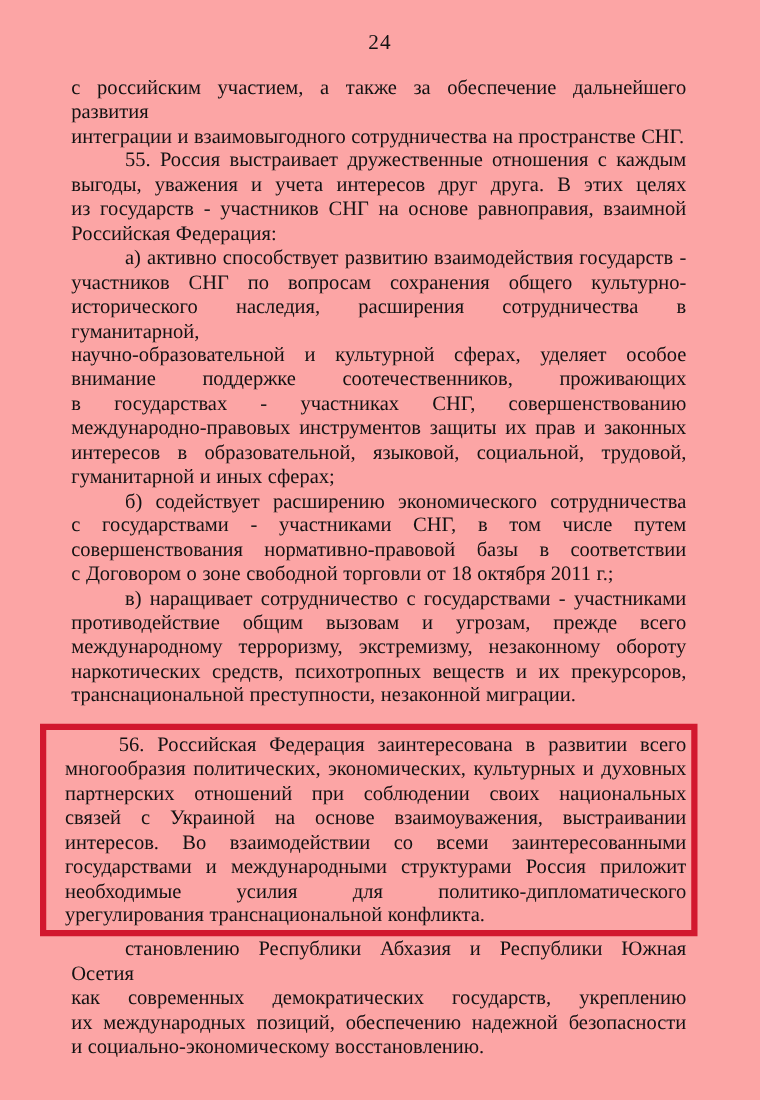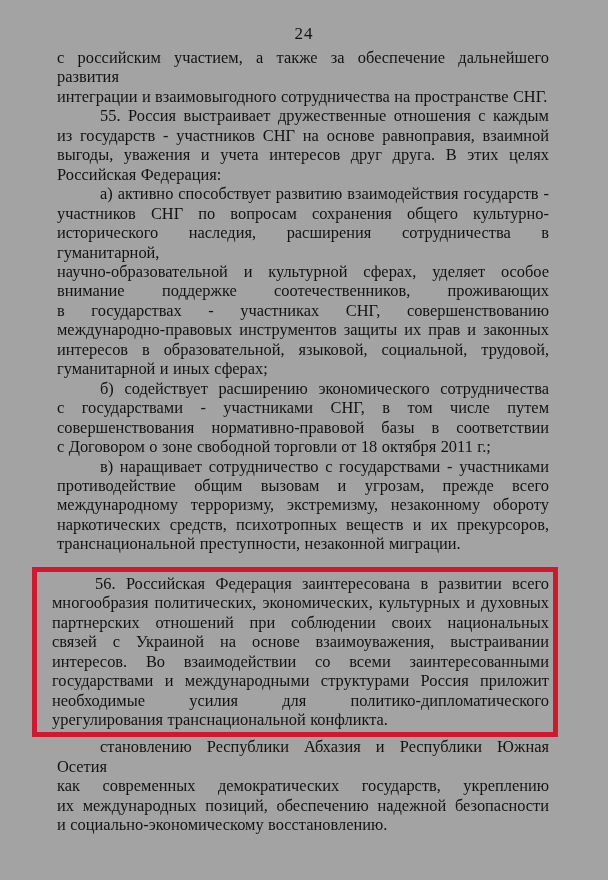--- a/index.html
+++ b/index.html
@@ -4,39 +4,39 @@
 <style>
   html, body {
     margin: 0;
     padding: 0;
     background: #e8e8e8;
   }
   .page {
     position: relative;
     width: 608px;
     height: 880px;
-    background: #a3a3a3;
+    background: #fca5a5;
     font-family: "Liberation Serif", "DejaVu Serif", serif;
     color: #121212;
     overflow: hidden;
     box-sizing: border-box;
   }
   .page-number {
     position: absolute;
     top: 24px;
     left: 0;
     width: 100%;
     text-align: center;
     font-size: 17px;
     letter-spacing: 1px;
   }
   .content {
     position: absolute;
     left: 57px;
-    top: 48px;
+    top: 60px;
     width: 492px;
     font-size: 16.4px;
     line-height: 19.45px;
   }
   .para { margin: 0; }
   .line {
     text-align: justify;
     text-align-last: justify;
     word-spacing: 0.02em;
   }
@@ -61,22 +61,22 @@
 
   <div class="content">
 
     <div class="para">
         <div class="line">с российским участием, а также за обеспечение дальнейшего развития</div>
         <div class="line">интеграции и взаимовыгодного сотрудничества на пространстве СНГ.</div>
       </div>
 
     <div class="para indent">
         <div class="line">55. Россия выстраивает дружественные отношения с каждым</div>
+        <div class="line">выгоды, уважения и учета интересов друг друга. В этих целях</div>
         <div class="line">из государств - участников СНГ на основе равноправия, взаимной</div>
-        <div class="line">выгоды, уважения и учета интересов друг друга. В этих целях</div>
         <div class="line">Российская Федерация:</div>
       </div>
 
     <div class="para indent">
         <div class="line">а) активно способствует развитию взаимодействия государств -</div>
         <div class="line">участников СНГ по вопросам сохранения общего культурно-</div>
         <div class="line">исторического наследия, расширения сотрудничества в гуманитарной,</div>
         <div class="line">научно-образовательной и культурной сферах, уделяет особое</div>
         <div class="line">внимание поддержке соотечественников, проживающих</div>
         <div class="line">в государствах - участниках СНГ, совершенствованию</div>

